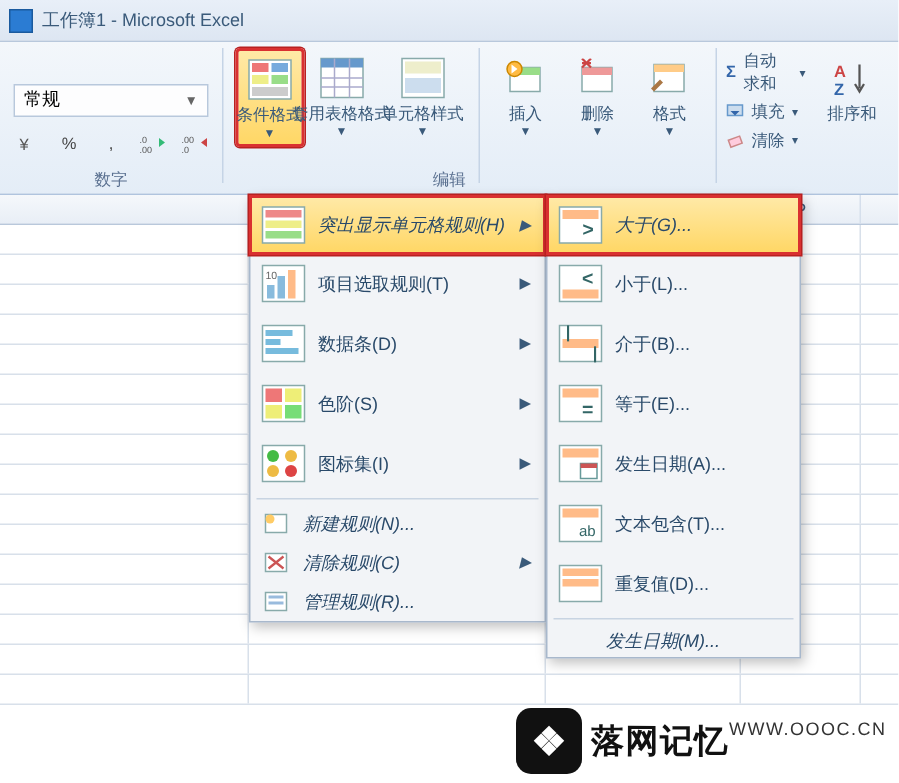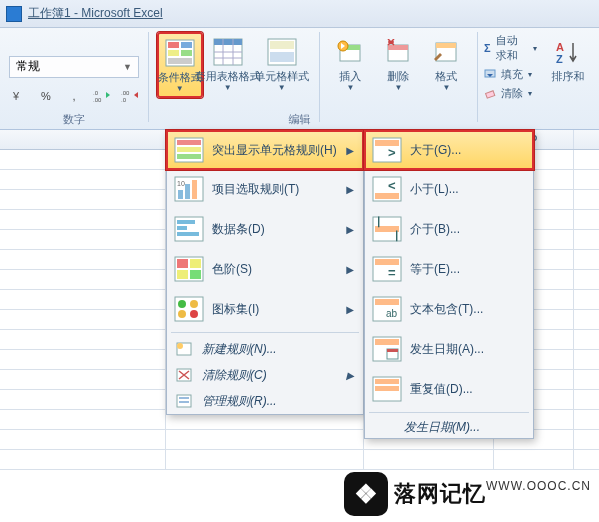--- a/index.html
+++ b/index.html
@@ -1,19 +1,19 @@
 <!DOCTYPE html>
 <html><head>
 <meta charset="utf-8">
 <style>
 * { margin: 0; padding: 0; box-sizing: border-box; font-family: "Microsoft YaHei", "SimSun", sans-serif; }
 body { width: 599px; height: 522px; background: #fff; overflow: hidden; position: relative; }
 .titlebar { height: 28px; background: linear-gradient(#e8eff8, #dde6f2); border-bottom: 1px solid #b8c8dc; display: flex; align-items: center; padding: 0 6px; }
 .title-icon { width: 16px; height: 16px; background: #2b7cd3; border: 1px solid #1a5a9e; margin-right: 6px; }
-.title-text { font-size: 12px; color: #3a5a7a; text-decoration: underline; }
+.title-text { font-size: 12px; color: #3a5a7a; }
 .ribbon { height: 102px; background: linear-gradient(#f3f7fb, #e4edf7); border-bottom: 1px solid #b0c4de; display: flex; position: relative; }
 .ribbon-divider { width: 1px; height: 90px; background: #c5d4e6; margin-top: 4px; }
 .group { display: flex; flex-direction: column; align-items: center; padding: 2px 6px 0 6px; position: relative; }
 .group-label { position: absolute; bottom: 2px; left: 0; right: 0; text-align: center; font-size: 11px; color: #5a7090; }
 .number-group { width: 160px; justify-content: center; }
 .number-row { display: flex; align-items: center; gap: 4px; margin-top: 6px; }
 .nf-select { background: #fdfdfe; border: 1px solid #b8c8dc; height: 22px; width: 130px; display: flex; align-items: center; padding: 0 6px; font-size: 12px; margin-top: 4px; }
 .nf-caret { margin-left: auto; font-size: 9px; color: #666; }
 .small-btn { width: 24px; height: 24px; border: 1px solid transparent; display: flex; align-items: center; justify-content: center; font-size: 11px; color: #444; border-radius: 3px; }
 .big-btn-group { display: flex; gap: 2px; padding: 4px 8px 16px 8px; align-items: flex-start; }
@@ -32,21 +32,21 @@
 .cell { width: 80px; border-right: 1px solid #d8e0ea; }
 .dropdown { position: absolute; background: #f2f4f7; border: 1px solid #a8b8cc; box-shadow: 2px 3px 8px rgba(0,0,0,0.25); }
 .dd1 { left: 166px; top: 130px; width: 198px; }
 .dd2 { left: 364px; top: 130px; width: 170px; }
 .menu-item { height: 40px; display: flex; align-items: center; padding: 0 8px 0 4px; border: 1px solid transparent; position: relative; }
 .menu-item.thin { height: 26px; font-style: italic; }
 .menu-icon-slot { width: 34px; height: 34px; display: flex; align-items: center; justify-content: center; margin-right: 6px; }
 .menu-icon-slot.sm { width: 24px; height: 20px; }
 .menu-label { font-size: 12px; color: #2a4a6a; flex: 1; }
 .menu-arrow { font-size: 10px; color: #3a5a7a; }
-.menu-item.sel { background: linear-gradient(#ffe9a6, #ffd766); border: 2px solid #d93030; box-shadow: 0 0 0 1px #b82020; margin: -1px; }
+.menu-item.sel { background: linear-gradient(#ffe9a6, #ffd766); border: 2px solid #d93030; box-shadow: 0 0 0 1px #b82020; margin: -1px; font-style: italic; }
 .menu-sep { height: 1px; background: #c8d4e2; margin: 3px 4px; }
 .watermark { position: absolute; right: 4px; bottom: 4px; display: flex; align-items: center; gap: 6px; background: rgba(255,255,255,0.6); padding: 2px 4px; }
 .wm-icon { width: 44px; height: 44px; background: #111; border-radius: 10px; display: flex; align-items: center; justify-content: center; color: #fff; font-size: 26px; font-weight: bold; }
 .wm-text { display: flex; flex-direction: row; color: #111; }
 .wm-main { font-size: 22px; font-weight: 900; letter-spacing: 1px; }
 .wm-sub { font-size: 12px; letter-spacing: 1px; color: #333; }
 svg { display: block; }
 </style>
 </head>
 <body>
@@ -451,35 +451,35 @@
           <text x="16" y="21" font-size="13" fill="#366" font-weight="bold">=</text>
         </svg>
       </div>
     <div class="menu-label">等于(E)...</div>
   </div>
   <div class="menu-item">
     <div class="menu-icon-slot">
         <svg width="30" height="26">
           <rect x="1" y="1" width="28" height="24" fill="#fff" stroke="#8aa"></rect>
           <rect x="3" y="3" width="24" height="6" fill="#fb8"></rect>
-          <text x="14" y="21" font-size="10" fill="#366">ab</text>
-        </svg>
-      </div>
-    <div class="menu-label">文本包含(T)...</div>
-  </div>
-  <div class="menu-item">
-    <div class="menu-icon-slot">
-        <svg width="30" height="26">
-          <rect x="1" y="1" width="28" height="24" fill="#fff" stroke="#8aa"></rect>
-          <rect x="3" y="3" width="24" height="6" fill="#fb8"></rect>
           <rect x="15" y="13" width="11" height="10" fill="#fff" stroke="#699"></rect>
           <rect x="15" y="13" width="11" height="3" fill="#c55"></rect>
         </svg>
       </div>
     <div class="menu-label">发生日期(A)...</div>
+  </div>
+  <div class="menu-item">
+    <div class="menu-icon-slot">
+        <svg width="30" height="26">
+          <rect x="1" y="1" width="28" height="24" fill="#fff" stroke="#8aa"></rect>
+          <rect x="3" y="3" width="24" height="6" fill="#fb8"></rect>
+          <text x="14" y="21" font-size="10" fill="#366">ab</text>
+        </svg>
+      </div>
+    <div class="menu-label">文本包含(T)...</div>
   </div>
   <div class="menu-item">
     <div class="menu-icon-slot">
         <svg width="30" height="26">
           <rect x="1" y="1" width="28" height="24" fill="#fff" stroke="#8aa"></rect>
           <rect x="3" y="3" width="24" height="5" fill="#fb8"></rect>
           <rect x="3" y="10" width="24" height="5" fill="#fb8"></rect>
         </svg>
       </div>
     <div class="menu-label">重复值(D)...</div>

